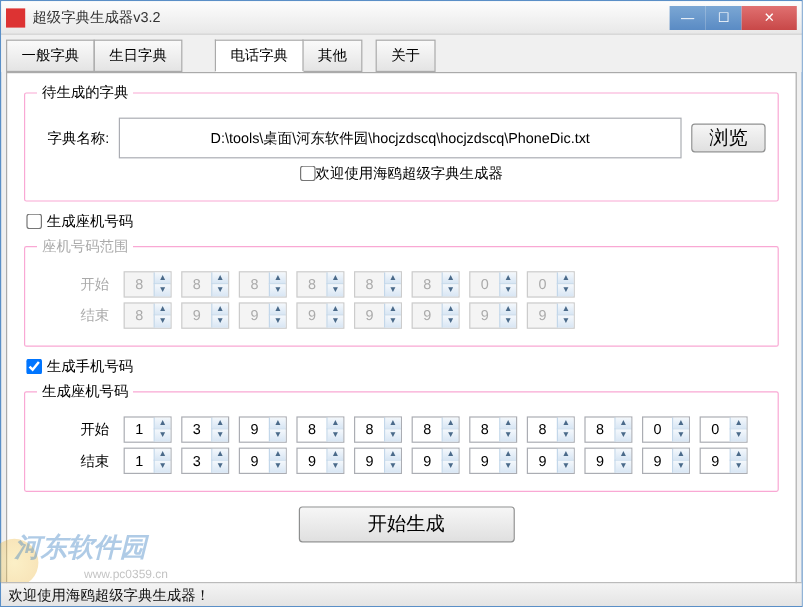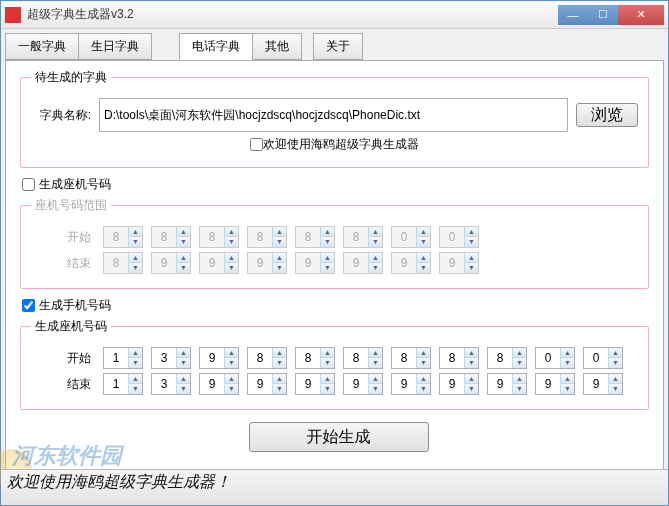--- a/index.html
+++ b/index.html
@@ -16,35 +16,35 @@
 .tabs { display: flex; padding: 4px 4px 0 4px; background: #f0f0f0; font-family: Liberation Serif, serif; }
 .tab { padding: 4px 12px; border: 1px solid #aaa; background: linear-gradient(#fafafa,#e4e4e4); margin-right: -1px; cursor: pointer; font-size: 12px; }
 .tab.active { background: #fff; border-bottom: 1px solid #fff; position: relative; z-index: 2; margin-left: 28px; }
 .tab-spacer { width: 12px; }
 .content { border: 1px solid #aaa; margin: 0 4px 4px 4px; background: #fff; height: 432px; padding: 8px 14px; position: relative; }
 fieldset { border: 1px solid #f9a8d4; padding: 8px 10px 10px 10px; margin-bottom: 8px; border-radius: 2px; }
 fieldset.disabled legend, fieldset.disabled label, fieldset.disabled span { color: #aaa; }
 legend { padding: 0 4px; font-size: 12px; }
 .row { display: flex; align-items: center; margin: 4px 0; }
 .lbl { width: 60px; text-align: right; margin-right: 8px; }
-.path-input { flex: 1; height: 22px; border: 1px solid #abadb3; padding: 16px 4px; font-size: 12px; background: #fff; }
+.path-input { flex: 1; height: 22px; border: 1px solid #abadb3; padding: 16px 4px; font-size: 12px; background: #fff; text-align: center; }
 .btn { height: 24px; padding: 0 14px; background: linear-gradient(#f6f6f6,#e0e0e0); border: 1px solid #8e8f8f; border-radius: 3px; cursor: pointer; font-size: 16px; margin-left: 8px; }
 .btn-big { height: 30px; padding: 0 57px; }
 .chk-row { display: flex; align-items: center; margin: 6px 0 4px 2px; }
 .chk-row input { margin-right: 4px; }
 .center { justify-content: center; }
 .spinners { display: flex; gap: 8px; margin-left: 4px; }
 .spinner { display: flex; align-items: center; border: 1px solid #abadb3; background: #fff; height: 22px; width: 40px; }
 .spinner.dis { background: #f4f4f4; color: #aaa; border-color: #ccc; }
 .spinner .val { flex: 1; text-align: center; font-size: 12px; }
 .spinner .arrows { width: 14px; display: flex; flex-direction: column; }
 .spinner .arrow { height: 10px; font-size: 7px; line-height: 9px; text-align: center; background: linear-gradient(#f4f8fc,#d8e6f4); border-left: 1px solid #c3d7ea; cursor: pointer; color: #4a6a8a; }
 .spinner .arrow:first-child { border-bottom: 1px solid #c3d7ea; }
 .gen-row { text-align: center; margin-top: 12px; }
-.statusbar { position: absolute; bottom: 0; left: 0; right: 0; height: 36px; background: linear-gradient(#f4f4f4,#e4e4e4); border-top: 1px solid #bbb; font-size: 16px; padding: 2px 6px; color: #111; font-style: italic; }
+.statusbar { position: absolute; bottom: 0; left: 0; right: 0; height: 20px; background: linear-gradient(#f4f4f4,#e4e4e4); border-top: 1px solid #bbb; font-size: 12px; padding: 2px 6px; color: #111; }
 .watermark { position: absolute; left: 6px; bottom: 20px; font-size: 22px; color: #3a7fc2; opacity: 0.4; pointer-events: none; font-weight: bold; font-style: italic; }
 .watermark-sub { position: absolute; left: 64px; bottom: 6px; font-size: 10px; color: #888; opacity: 0.5; pointer-events: none; }
 .wm-icon { position: absolute; left: -14px; bottom: 2px; width: 40px; height: 40px; border-radius: 50%; background: radial-gradient(#f4d35e,#e8a828); opacity: 0.35; pointer-events: none; }
 </style>
 </head>
 <body>
 
 <div class="window">
   <div class="titlebar">
     <div class="app-icon"></div>

